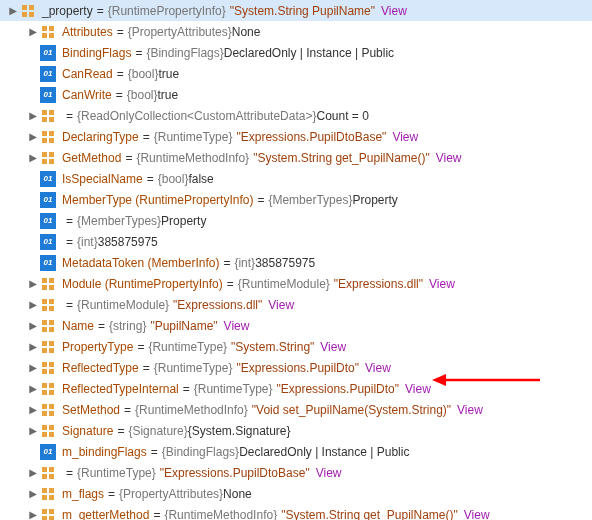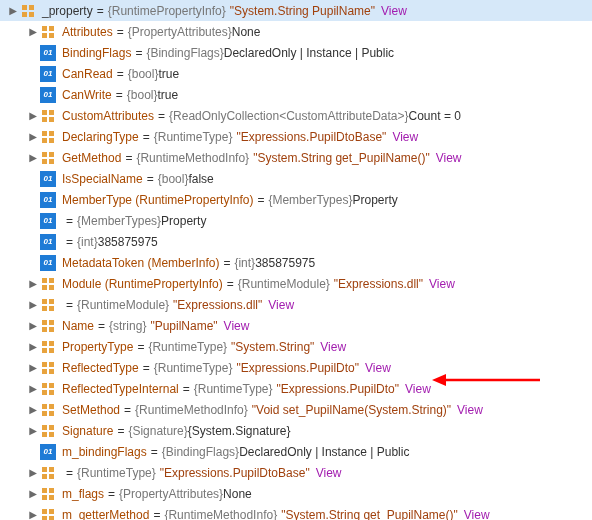--- a/index.html
+++ b/index.html
@@ -124,21 +124,20 @@
         <span class="indent"></span>
         <span class="arrow">▶</span>
         <span class="icon-group">
           <svg width="16" height="16">
             <rect x="2" y="2" width="5" height="5" fill="#e8a33d"></rect>
             <rect x="9" y="2" width="5" height="5" fill="#e8a33d"></rect>
             <rect x="2" y="9" width="5" height="5" fill="#e8a33d"></rect>
             <rect x="9" y="9" width="5" height="5" fill="#e8a33d"></rect>
           </svg>
         </span>
-        <span class="name">CustomAttributes</span>
         <span class="eq">=</span>
         <span class="gray">{ReadOnlyCollection&lt;CustomAttributeData&gt;}</span>
         <span class="lit"> Count = 0</span>
       </div>
       <div class="row">
         <span class="indent"></span>
         <span class="arrow">▶</span>
         <span class="icon-group">
           <svg width="16" height="16">
             <rect x="2" y="2" width="5" height="5" fill="#e8a33d"></rect>

